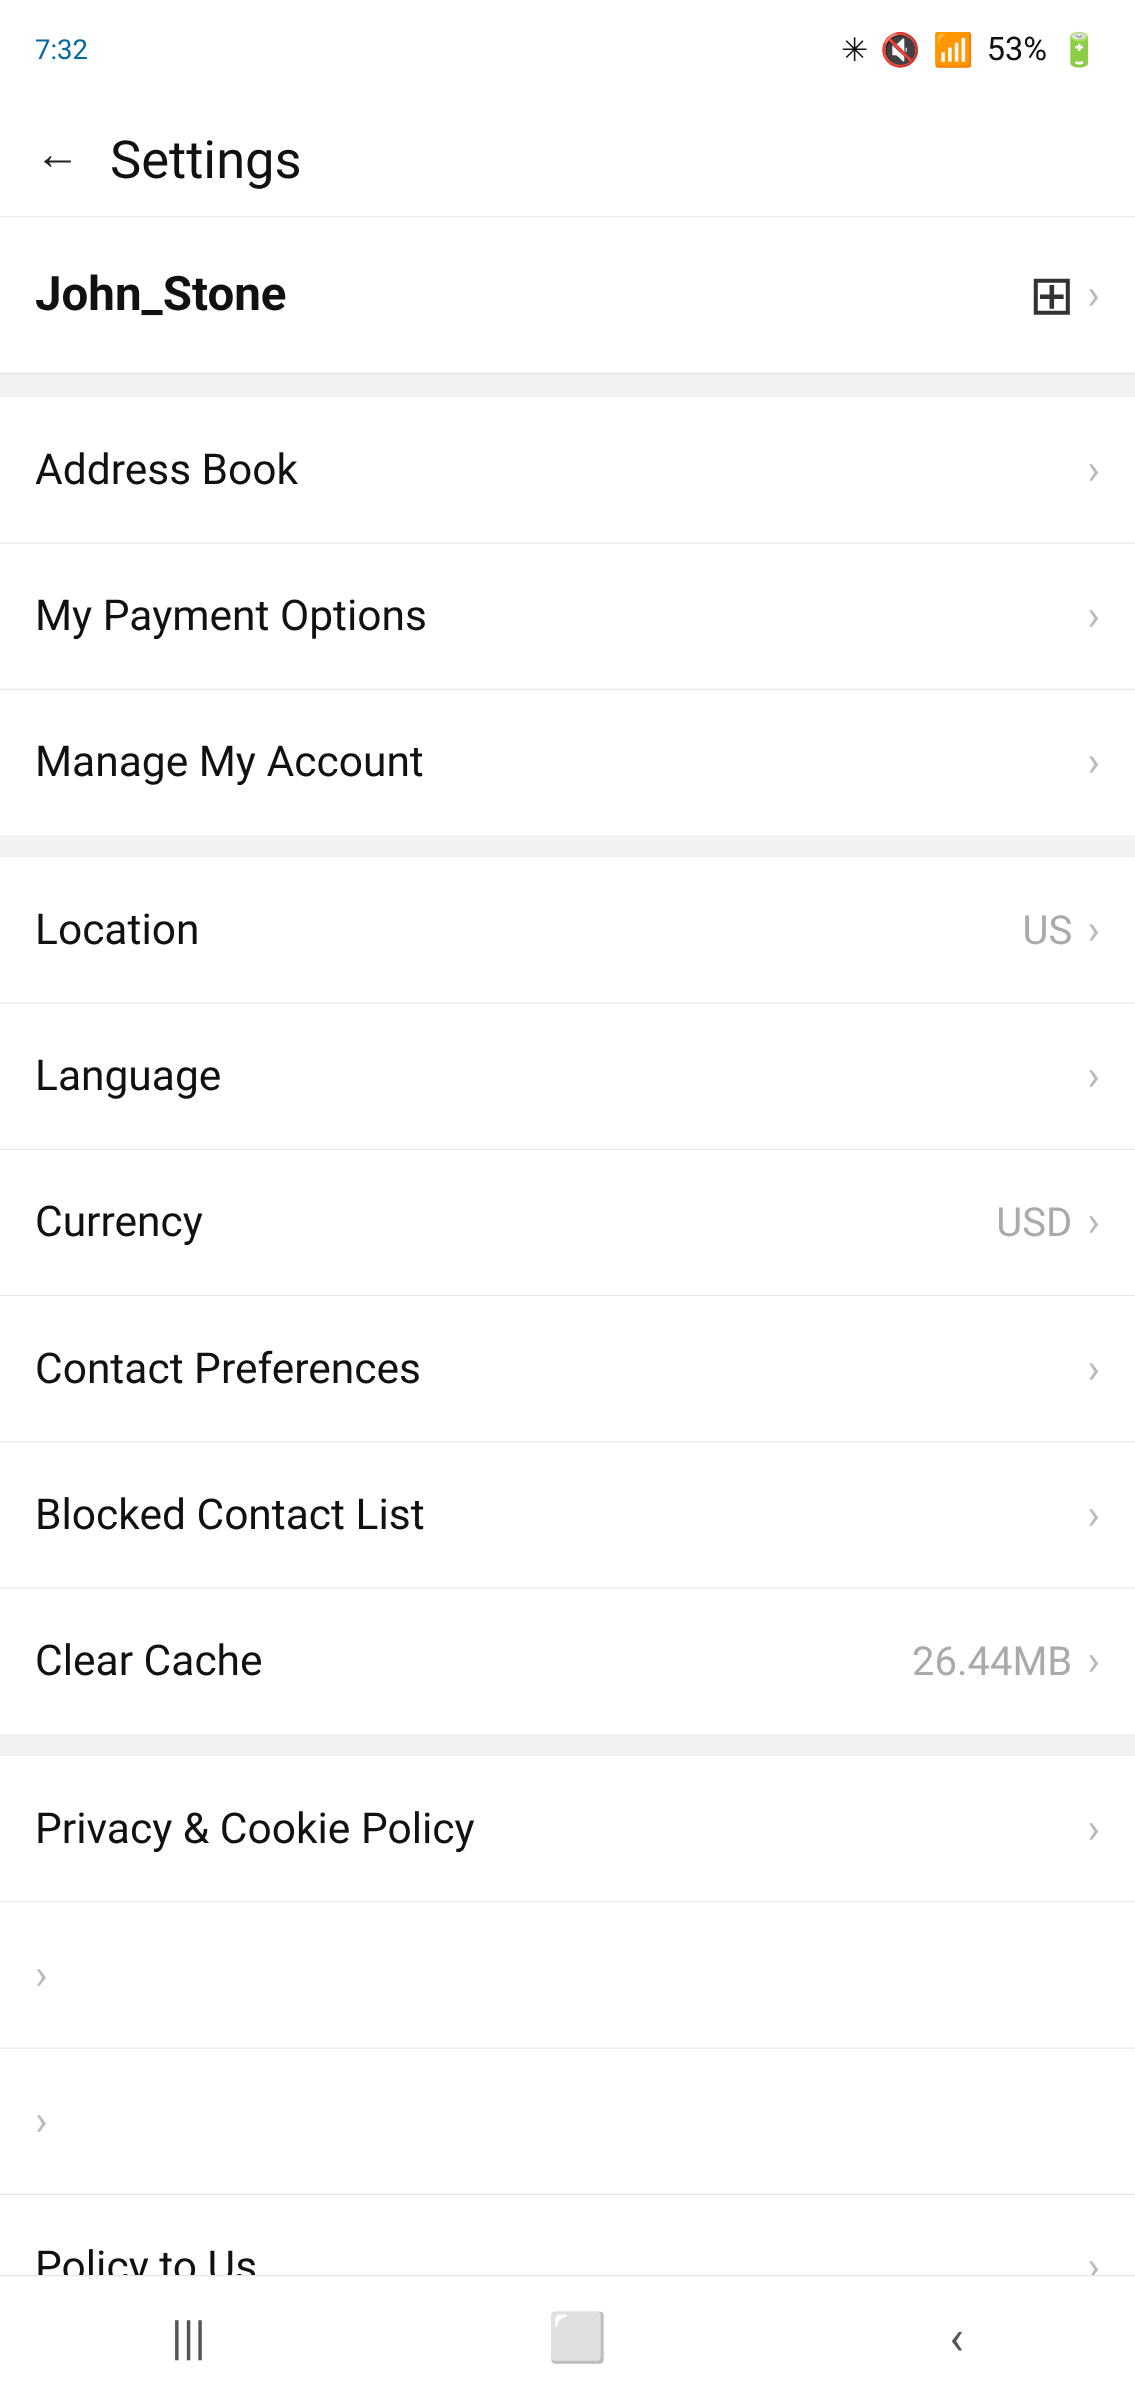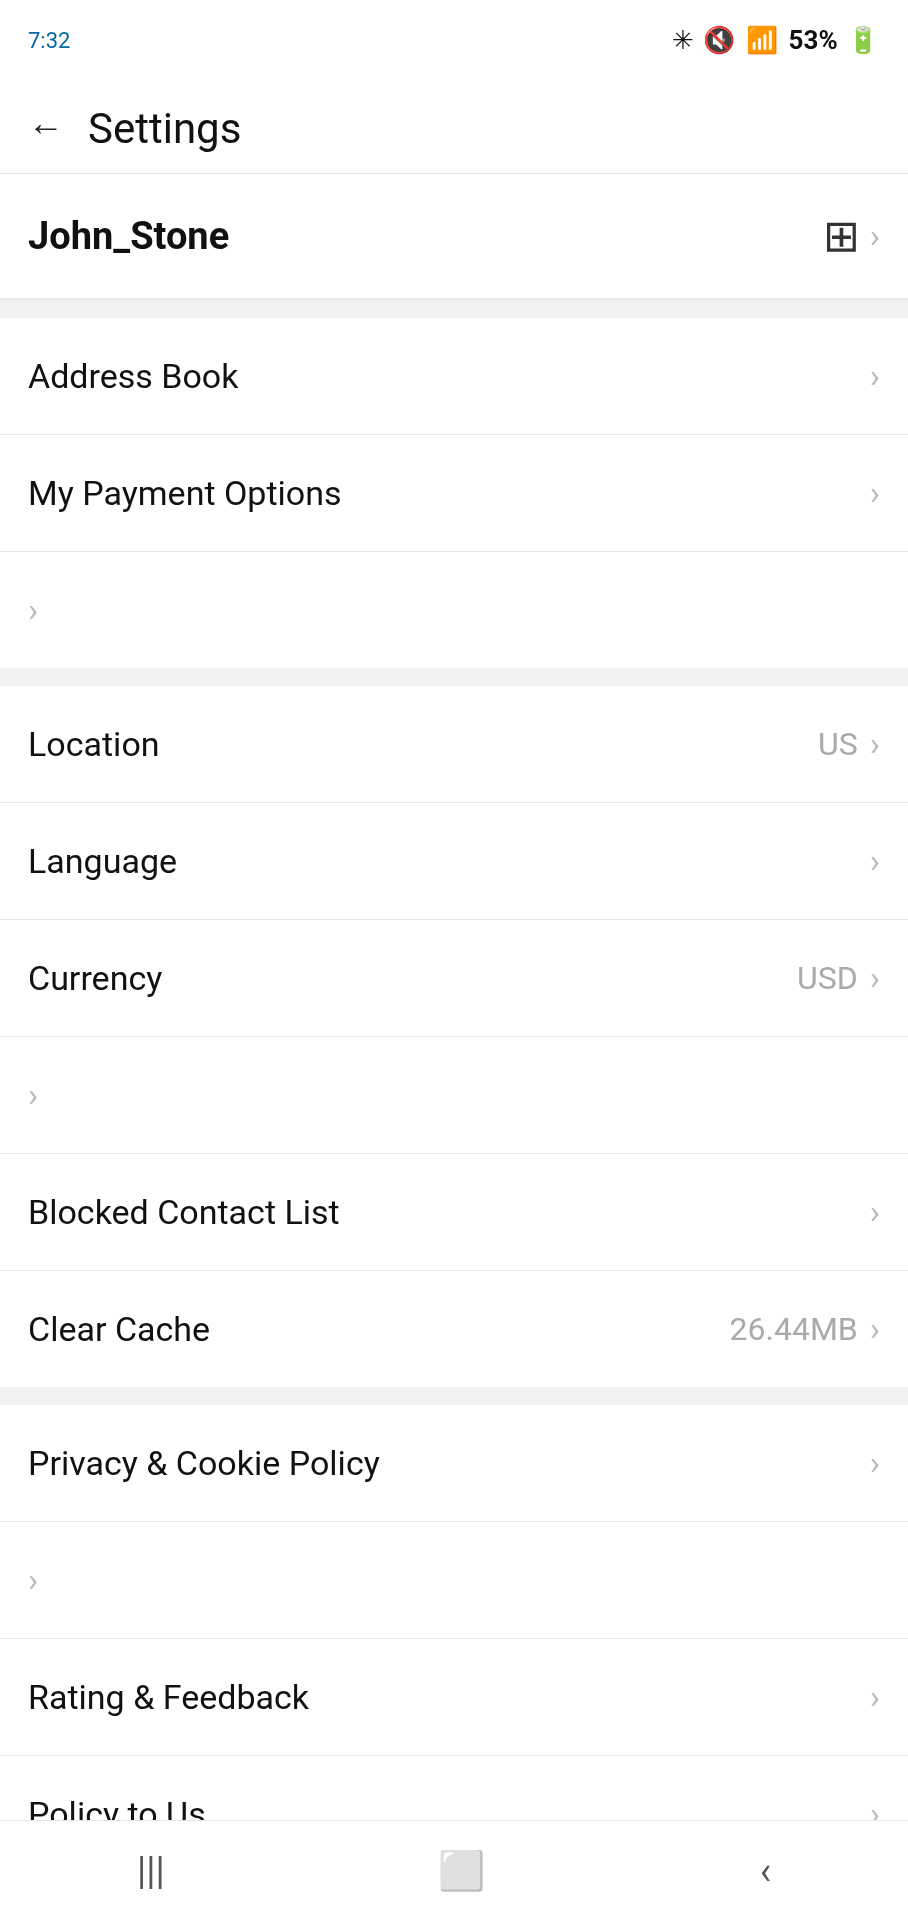--- a/index.html
+++ b/index.html
@@ -36,21 +36,21 @@
     .status-icons {
       display: flex;
       align-items: center;
       gap: 10px;
       font-size: 26px;
       color: #111;
     }
 
     .battery-text {
       font-size: 26px;
-      font-weight: 700;
+      font-weight: 400;
     }
 
     
     .header {
       background: #fff;
       display: flex;
       align-items: center;
       padding: 20px 28px;
       gap: 24px;
       border-bottom: 1px solid #e5e5e5;
@@ -196,20 +196,21 @@
       <span class="chevron">›</span>
     </div>
   </div>
   <div class="settings-row">
     <span class="row-left">My Payment Options</span>
     <div class="row-right">
       <span class="chevron">›</span>
     </div>
   </div>
   <div class="settings-row">
+    <span class="row-left">Manage My Account</span>
     <div class="row-right">
       <span class="chevron">›</span>
     </div>
   </div>
 </div>
 
 <div class="section-group">
   <div class="settings-row">
     <span class="row-left">Location</span>
     <div class="row-right">
@@ -224,20 +225,21 @@
     </div>
   </div>
   <div class="settings-row">
     <span class="row-left">Currency</span>
     <div class="row-right">
       <span class="row-value">USD</span>
       <span class="chevron">›</span>
     </div>
   </div>
   <div class="settings-row">
+    <span class="row-left">Contact Preferences</span>
     <div class="row-right">
       <span class="chevron">›</span>
     </div>
   </div>
   <div class="settings-row">
     <span class="row-left">Blocked Contact List</span>
     <div class="row-right">
       <span class="chevron">›</span>
     </div>
   </div>
@@ -256,21 +258,20 @@
     <div class="row-right">
       <span class="chevron">›</span>
     </div>
   </div>
   <div class="settings-row">
     <div class="row-right">
       <span class="chevron">›</span>
     </div>
   </div>
   <div class="settings-row">
-    <span class="row-left">Rating &amp; Feedback</span>
     <div class="row-right">
       <span class="chevron">›</span>
     </div>
   </div>
   <div class="settings-row">
     <span class="row-left">Policy to Us</span>
     <div class="row-right">
       <span class="chevron">›</span>
     </div>
   </div>

